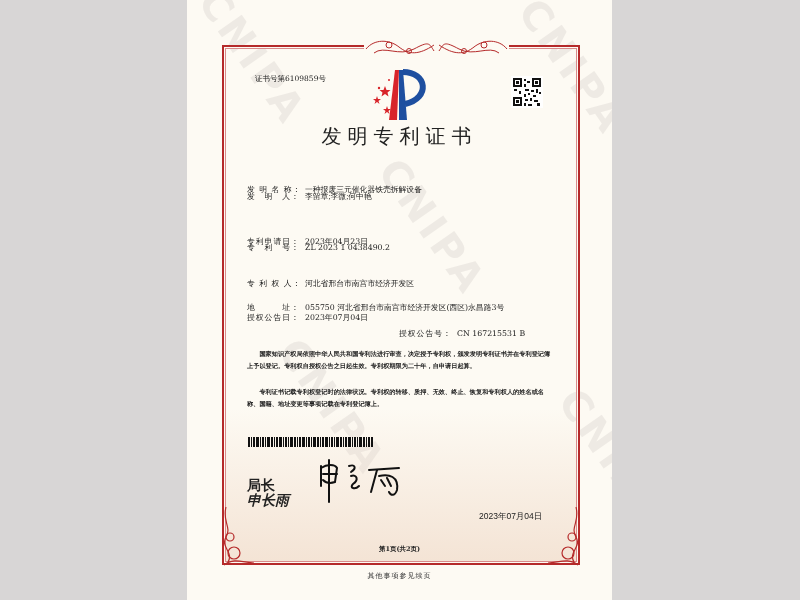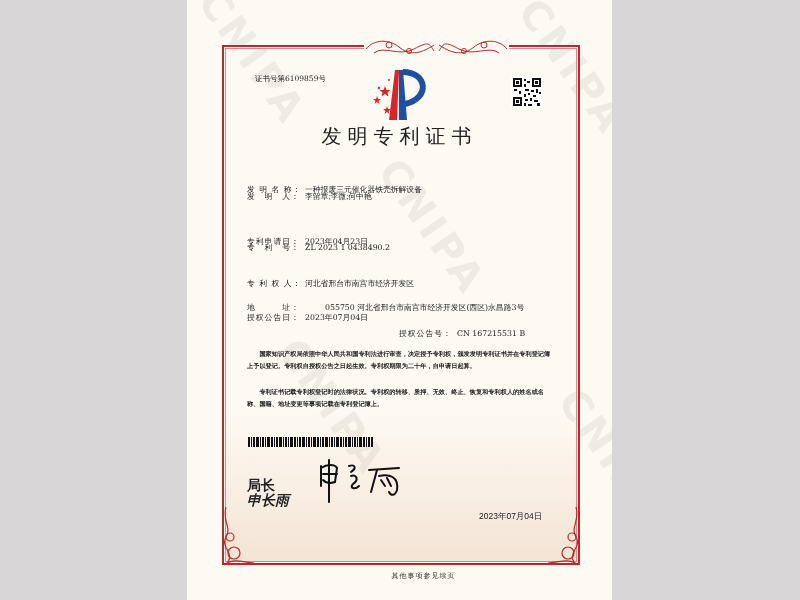--- a/index.html
+++ b/index.html
@@ -41,40 +41,40 @@
   .qr { position:absolute; left:324px; top:76px; width:32px; height:32px; }
   .title {
     position:absolute; left:0; width:425px; top:123px; text-align:center;
     font-family:"DejaVu Sans", sans-serif;
     font-size:20px; letter-spacing:6px; color:#222;
   }
   .fields { position:absolute; left:60px; top:176px; width:330px; font-size:7.8px; color:#222; }
   .field { position:absolute; left:0; white-space:nowrap; }
   .field .label { display:inline-block; width:58px; letter-spacing:1px; }
   .field .value { display:inline-block; }
-  .field.addr .value { white-space:normal; width:250px; vertical-align:top; line-height:12px;margin-left:20px; }
+  .field.addr .value { white-space:normal; width:250px; vertical-align:top; line-height:12px; }
   .para {
     position:absolute; left:60px; width:308px; font-size:6.2px; color:#222;
     line-height:12px; font-weight:bold; text-indent:2em;
   }
   .barcode { position:absolute; left:61px; top:437px; width:125px; height:10px; }
   .director-title, .director-name {
     position:absolute; left:60px; font-family:"DejaVu Sans", sans-serif; font-size:14px; font-weight:bold; color:#222;
   }
   .signature { position:absolute; left:128px; top:456px; width:90px; height:48px; }
   .issue-date {
     position:absolute; left:292px; top:511px; font-family:"Liberation Sans", sans-serif; font-size:8.5px; color:#222;
   }
   .page-count {
     position:absolute; left:0; width:425px; top:545px; text-align:center;
     font-size:6.5px; font-weight:bold; color:#222;
   }
   .footer-note {
     position:absolute; left:0; width:425px; top:571px; text-align:center;
-    font-size:7px; color:#333; letter-spacing:1px;padding-left:24px;
+    font-size:7px; color:#333; letter-spacing:1px;
   }
 </style>
 </head>
 <body>
 
 <div class="page">
 
   <div class="watermark" style="left:40px; top:-20px;">CNIPA</div>
   <div class="watermark" style="left:220px; top:150px;">CNIPA</div>
   <div class="watermark" style="left:120px; top:330px;">CNIPA</div>
@@ -254,15 +254,16 @@
       <path d="M36 20 C42 18, 44 24, 38 28 C34 32, 40 34, 44 30"></path>
       <path d="M54 14 L84 12"></path>
       <path d="M62 14 L56 36"></path>
       <path d="M64 20 C74 18, 84 20, 82 34 C80 40, 76 40, 74 36"></path>
       <path d="M66 24 L70 30 M72 22 L76 30"></path>
     </g>
   </svg>
 
   <div class="issue-date">2023年07月04日</div>
 
+  <div class="page-count">第1页(共2页)</div>
 
   <div class="footer-note">其他事项参见续页</div>
 </div>
 
 </body></html>

